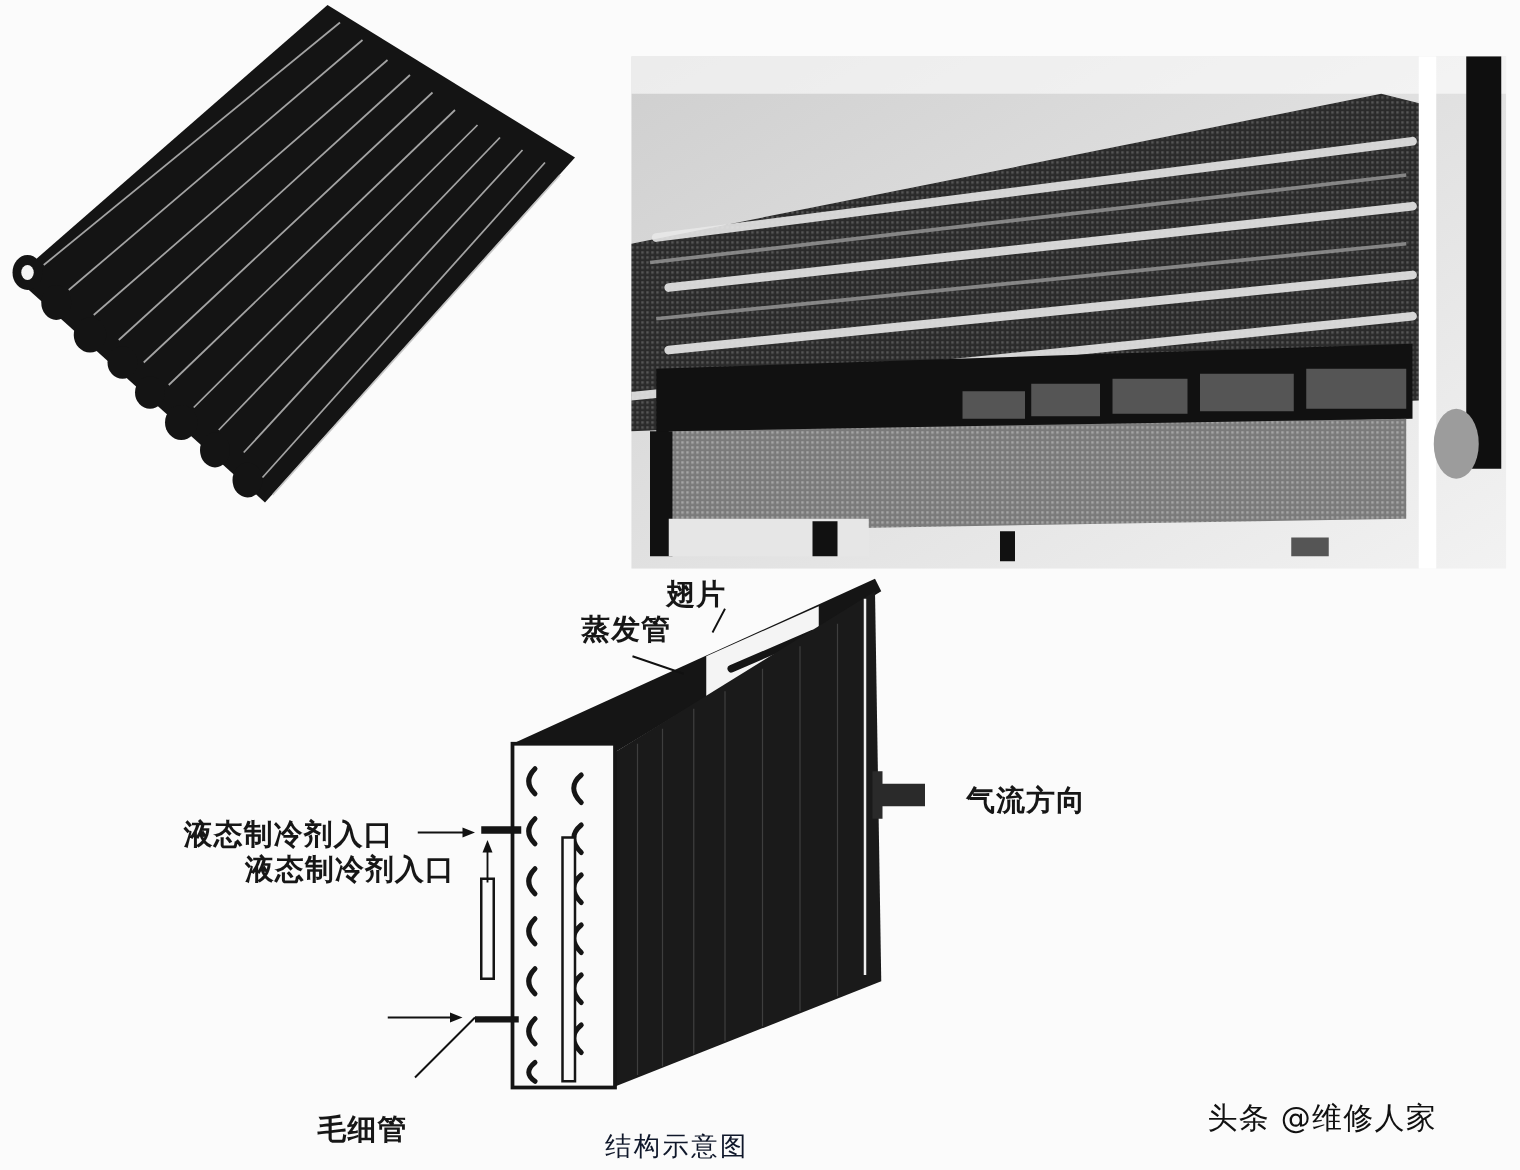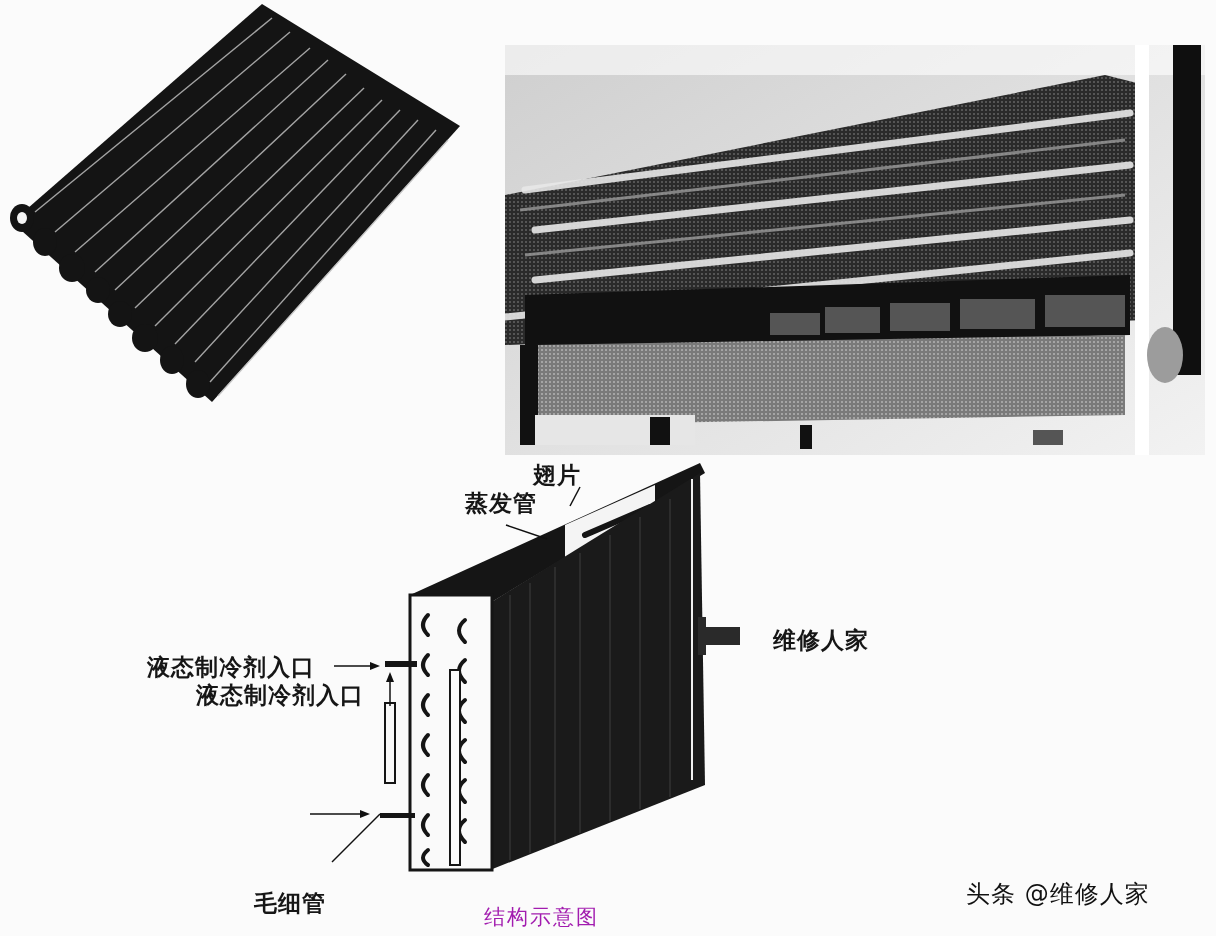--- a/index.html
+++ b/index.html
@@ -17,21 +17,21 @@
     #photo-right { left: 505px; top: 45px; width: 700px; height: 410px; }
     
     #diagram { left: 380px; top: 455px; width: 360px; height: 440px; }
 
     .label {
       position: absolute; white-space: nowrap; font-weight: bold;
       font-size: 23px; letter-spacing: 1px; color: #161616;
     }
     .caption {
       position: absolute; white-space: nowrap;
-      font-size: 21px; letter-spacing: 2px; color: #a21caf;
+      font-size: 21px; letter-spacing: 2px; color: #0f172a;
     }
     .watermark {
       position: absolute; white-space: nowrap; font-size: 24px;
       color: #111; letter-spacing: 1px;
       text-shadow: 0 0 1px #fff;
     }
   </style>
 </head>
 <body>
 
@@ -189,21 +189,21 @@
   <line x1="0" y1="6" x2="40" y2="6" stroke="#111" stroke-width="1.5"></line>
   <polygon points="36,2 46,6 36,10" fill="#111"></polygon>
 </svg>
 
 <div class="label" style="left:196px; top:680px;">液态制冷剂入口</div>
 <svg class="abs" style="left:384px; top:672px;" width="12" height="36">
   <line x1="6" y1="34" x2="6" y2="6" stroke="#111" stroke-width="1.5"></line>
   <polygon points="2,10 6,0 10,10" fill="#111"></polygon>
 </svg>
 
-<div class="label" style="left:773px; top:625px;">维修人家</div>
+<div class="label" style="left:773px; top:625px;">气流方向</div>
 
 <svg class="abs" style="left:310px; top:808px;" width="70" height="12">
   <line x1="0" y1="6" x2="55" y2="6" stroke="#111" stroke-width="1.5"></line>
   <polygon points="50,2 60,6 50,10" fill="#111"></polygon>
 </svg>
 <div class="label" style="left:254px; top:888px;">毛细管</div>
 <svg class="abs" style="left:330px; top:812px;" width="52" height="52">
   <line x1="2" y1="50" x2="50" y2="2" stroke="#111" stroke-width="1.5"></line>
 </svg>
 

